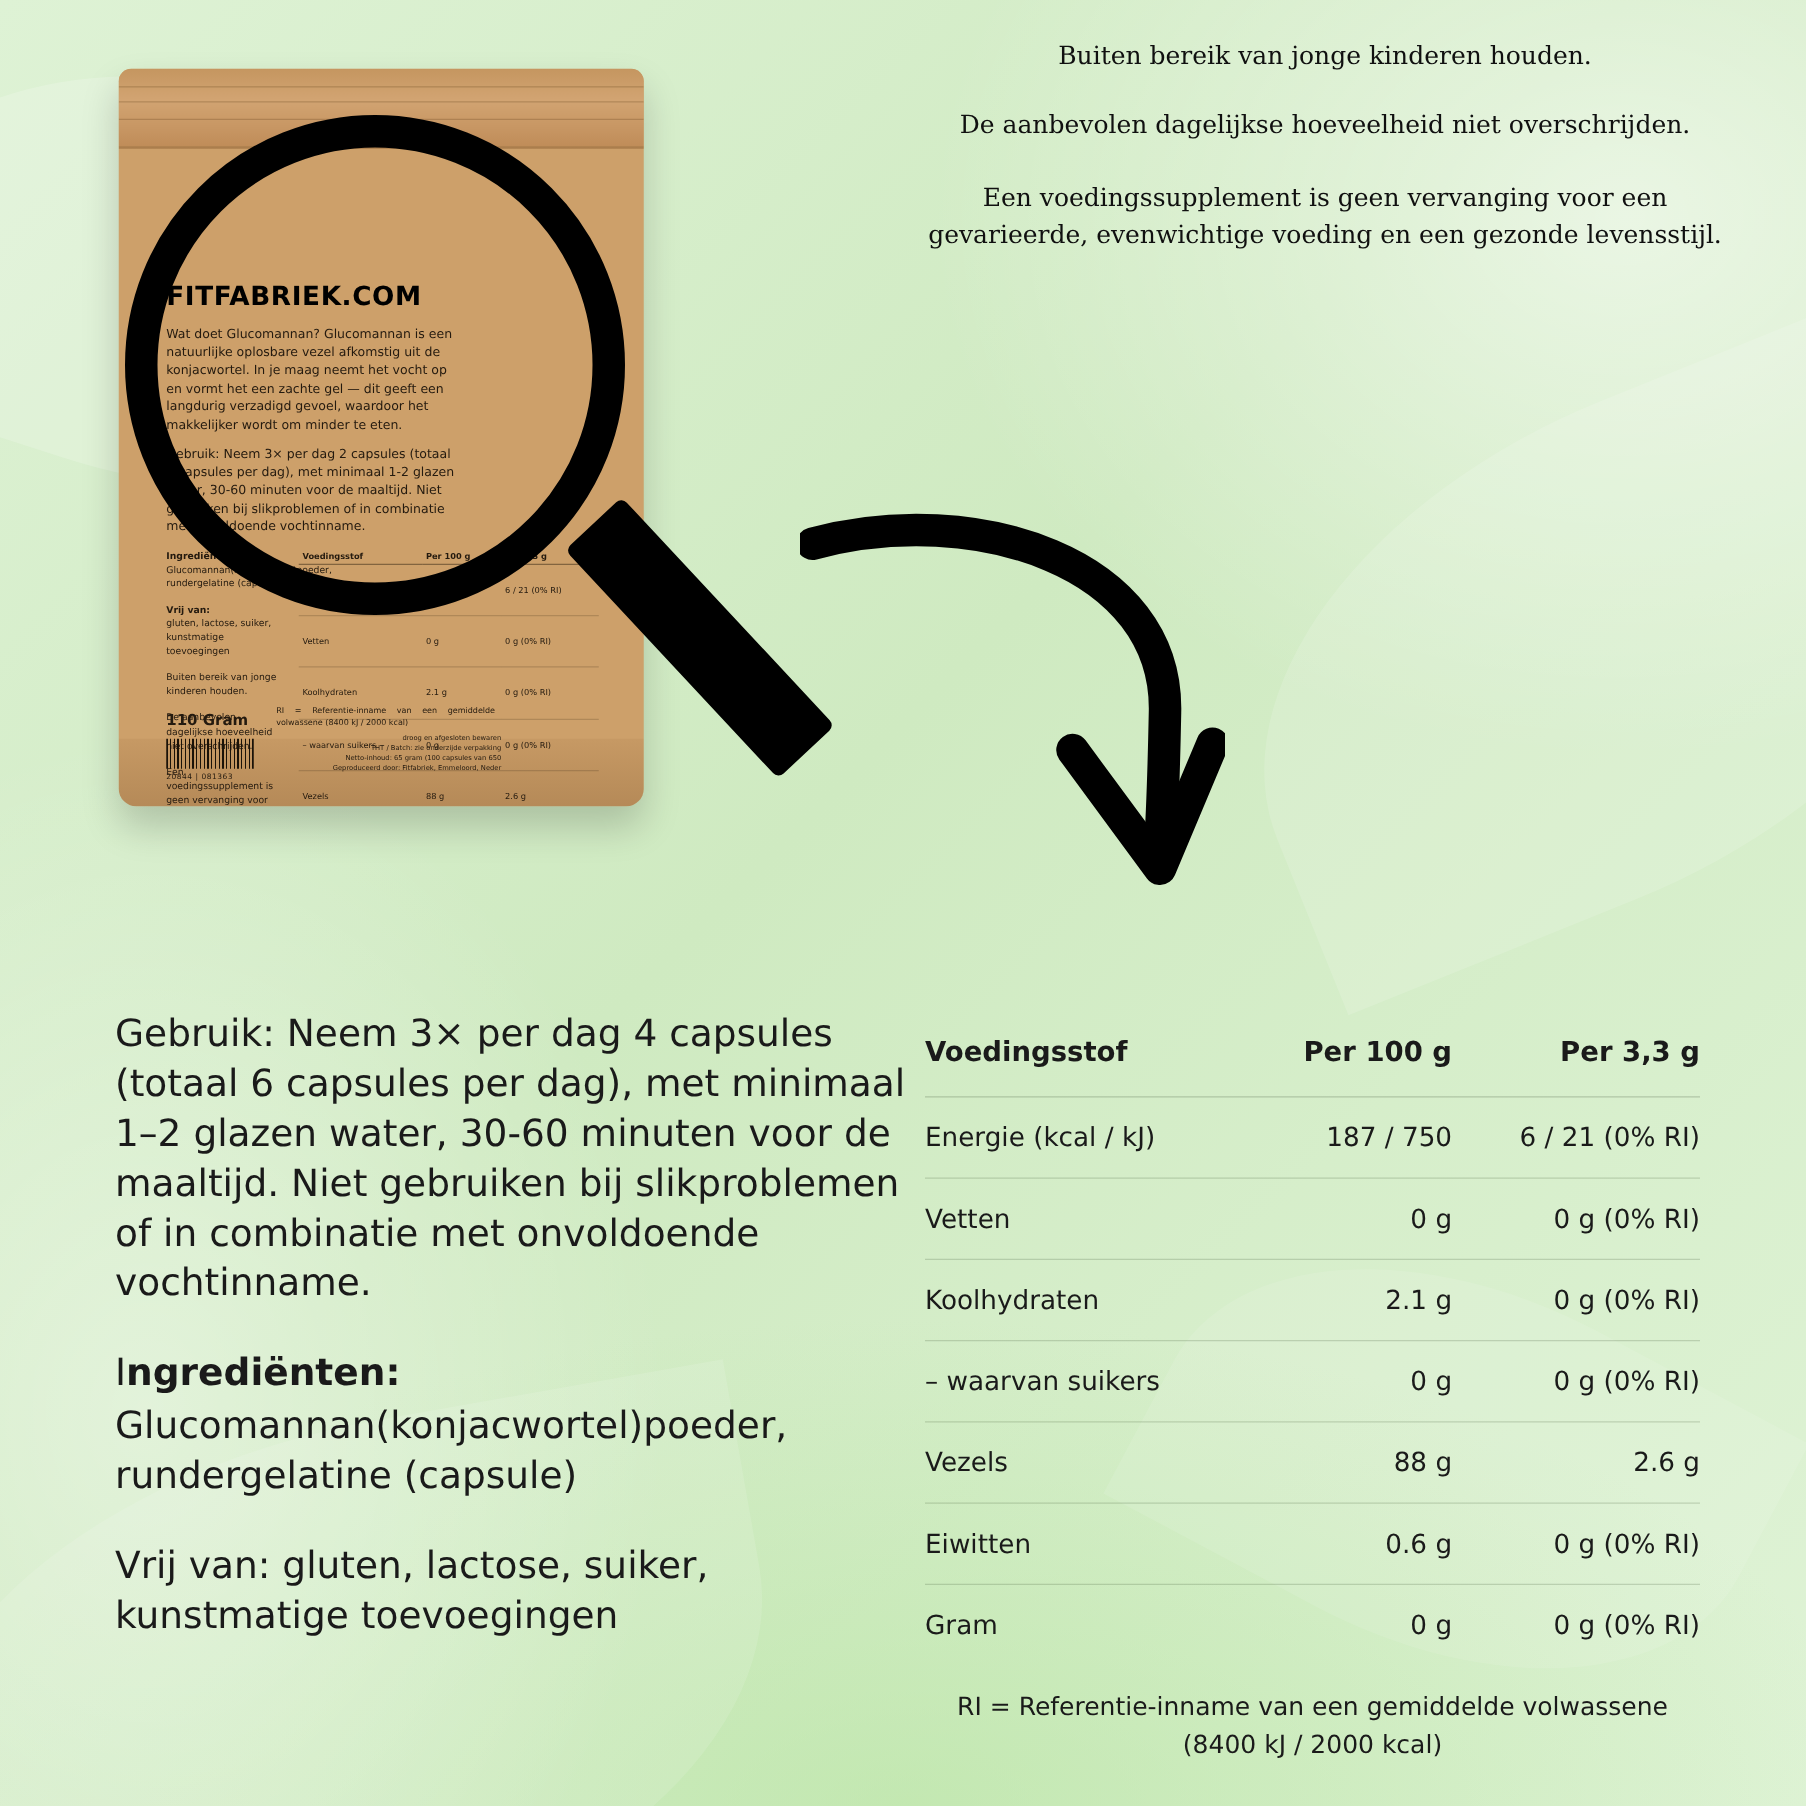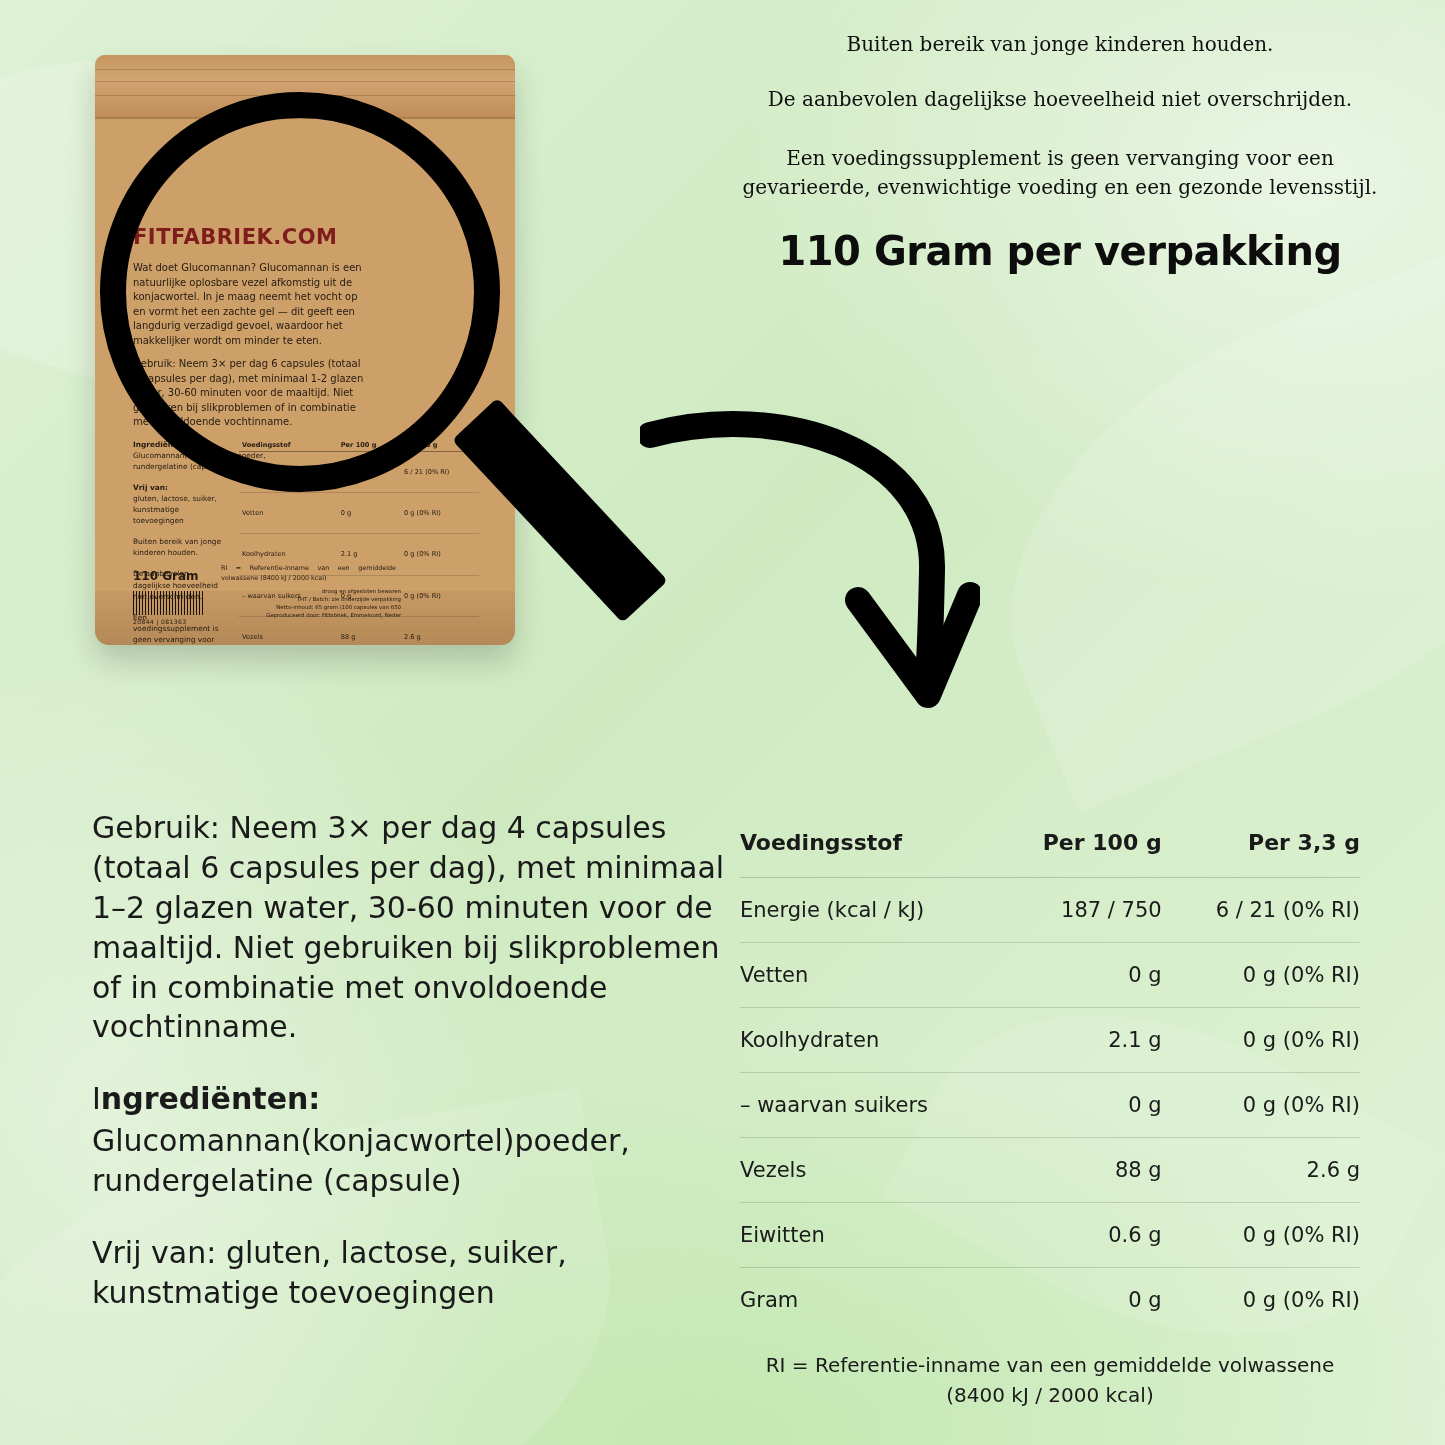--- a/index.html
+++ b/index.html
@@ -107,21 +107,21 @@
     left: 38px;
     top: 170px;
     right: 36px;
     bottom: 18px;
     color: #241a0f;
   }
   .brand {
     font-weight: bold;
     font-size: 21px;
     letter-spacing: 0.5px;
-    color: #7f1d1d;
+    color: #000000;
     margin-bottom: 12px;
   }
   .mini-para {
     font-size: 10px;
     line-height: 1.45;
     margin-bottom: 9px;
     max-width: 235px;
   }
   .mini-para b { font-weight: normal; }
   .mini-cols {
@@ -282,38 +282,37 @@
 <div class="bg-leaf l2"></div>
 <div class="bg-leaf l3"></div>
 <div class="bg-leaf l4"></div>
 
 <div class="page">
 
   <div class="top-text">
     <p class="p1">Buiten bereik van jonge kinderen houden.</p>
     <p class="p2">De aanbevolen dagelijkse hoeveelheid niet overschrijden.</p>
     <p class="p3">Een voedingssupplement is geen vervanging voor een gevarieerde, evenwichtige voeding en een gezonde levensstijl.</p>
-    <div class="pack-weight">110 Gram per verpakking</div>
   </div>
 
   <div class="pouch-wrap">
     <div class="pouch">
       <div class="pouch-top-seal">
         <div class="seal-line" style="top:14px"></div>
         <div class="seal-line" style="top:26px"></div>
         <div class="seal-line" style="top:40px"></div>
       </div>
       <div class="pouch-bottom"></div>
 
       <div class="label-area">
         <div class="brand">FITFABRIEK.COM</div>
         <div class="mini-para">Wat doet Glucomannan? Glucomannan is een natuurlijke oplosbare vezel afkomstig uit de konjacwortel. In je maag neemt het vocht op en vormt het een zachte gel — dit geeft een langdurig verzadigd gevoel, waardoor het makkelijker wordt om minder te eten.</div>
         <div class="mini-para">
           <b>Gebruik:</b>
-          <span>Neem 3× per dag 6 capsules (totaal 6 capsules per dag), met minimaal 1-2 glazen water, 30-60 minuten voor de maaltijd. Niet gebruiken bij slikproblemen of in combinatie met onvoldoende vochtinname.</span>
+          <span>Neem 3× per dag 2 capsules (totaal 3 capsules per dag), met minimaal 1-2 glazen water, 30-60 minuten voor de maaltijd. Niet gebruiken bij slikproblemen of in combinatie met onvoldoende vochtinname.</span>
         </div>
 
         <div class="mini-cols">
           <div class="mini-left">
             <div class="blk">
               <div class="h">Ingrediënten:</div>
               <div>Glucomannan(konjacwortel)poeder, rundergelatine (capsule)</div>
             </div>
             <div class="blk">
               <div class="h">Vrij van:</div>

